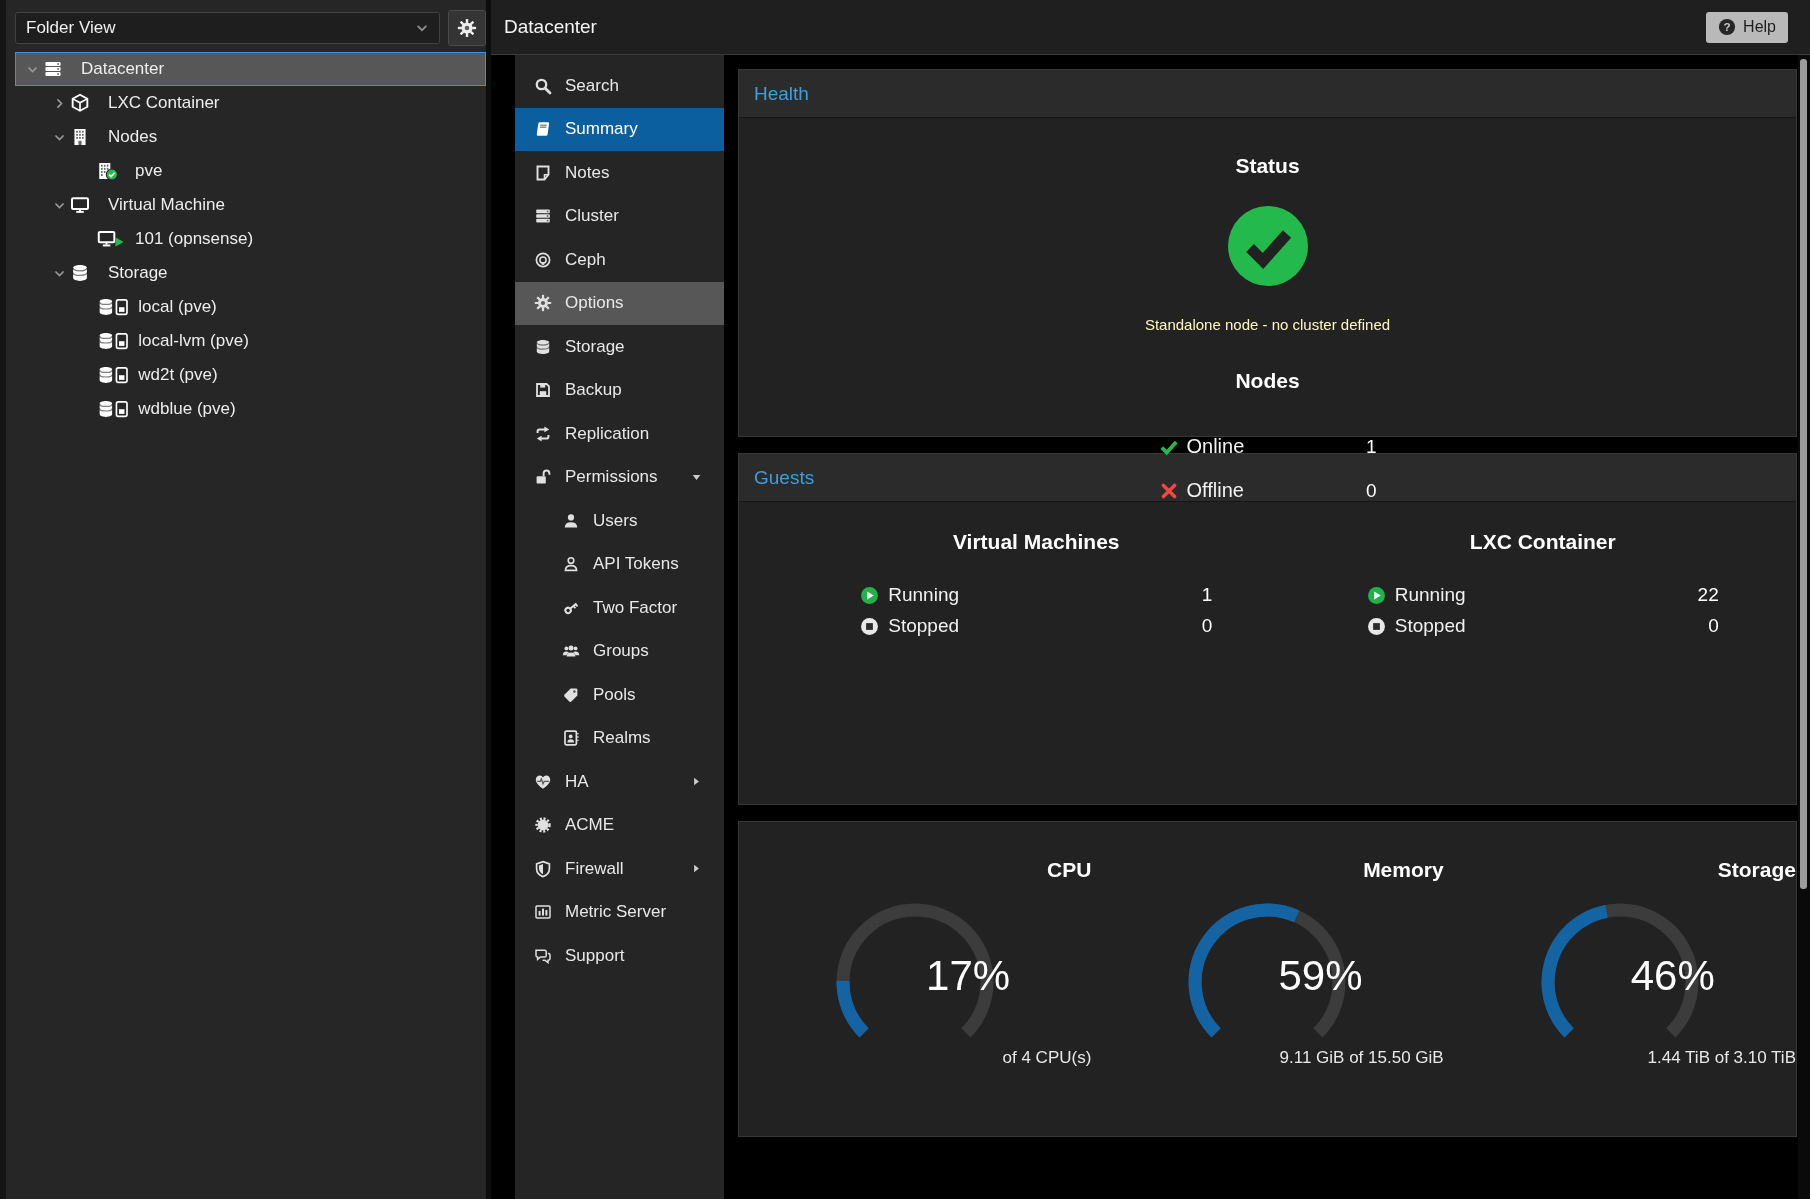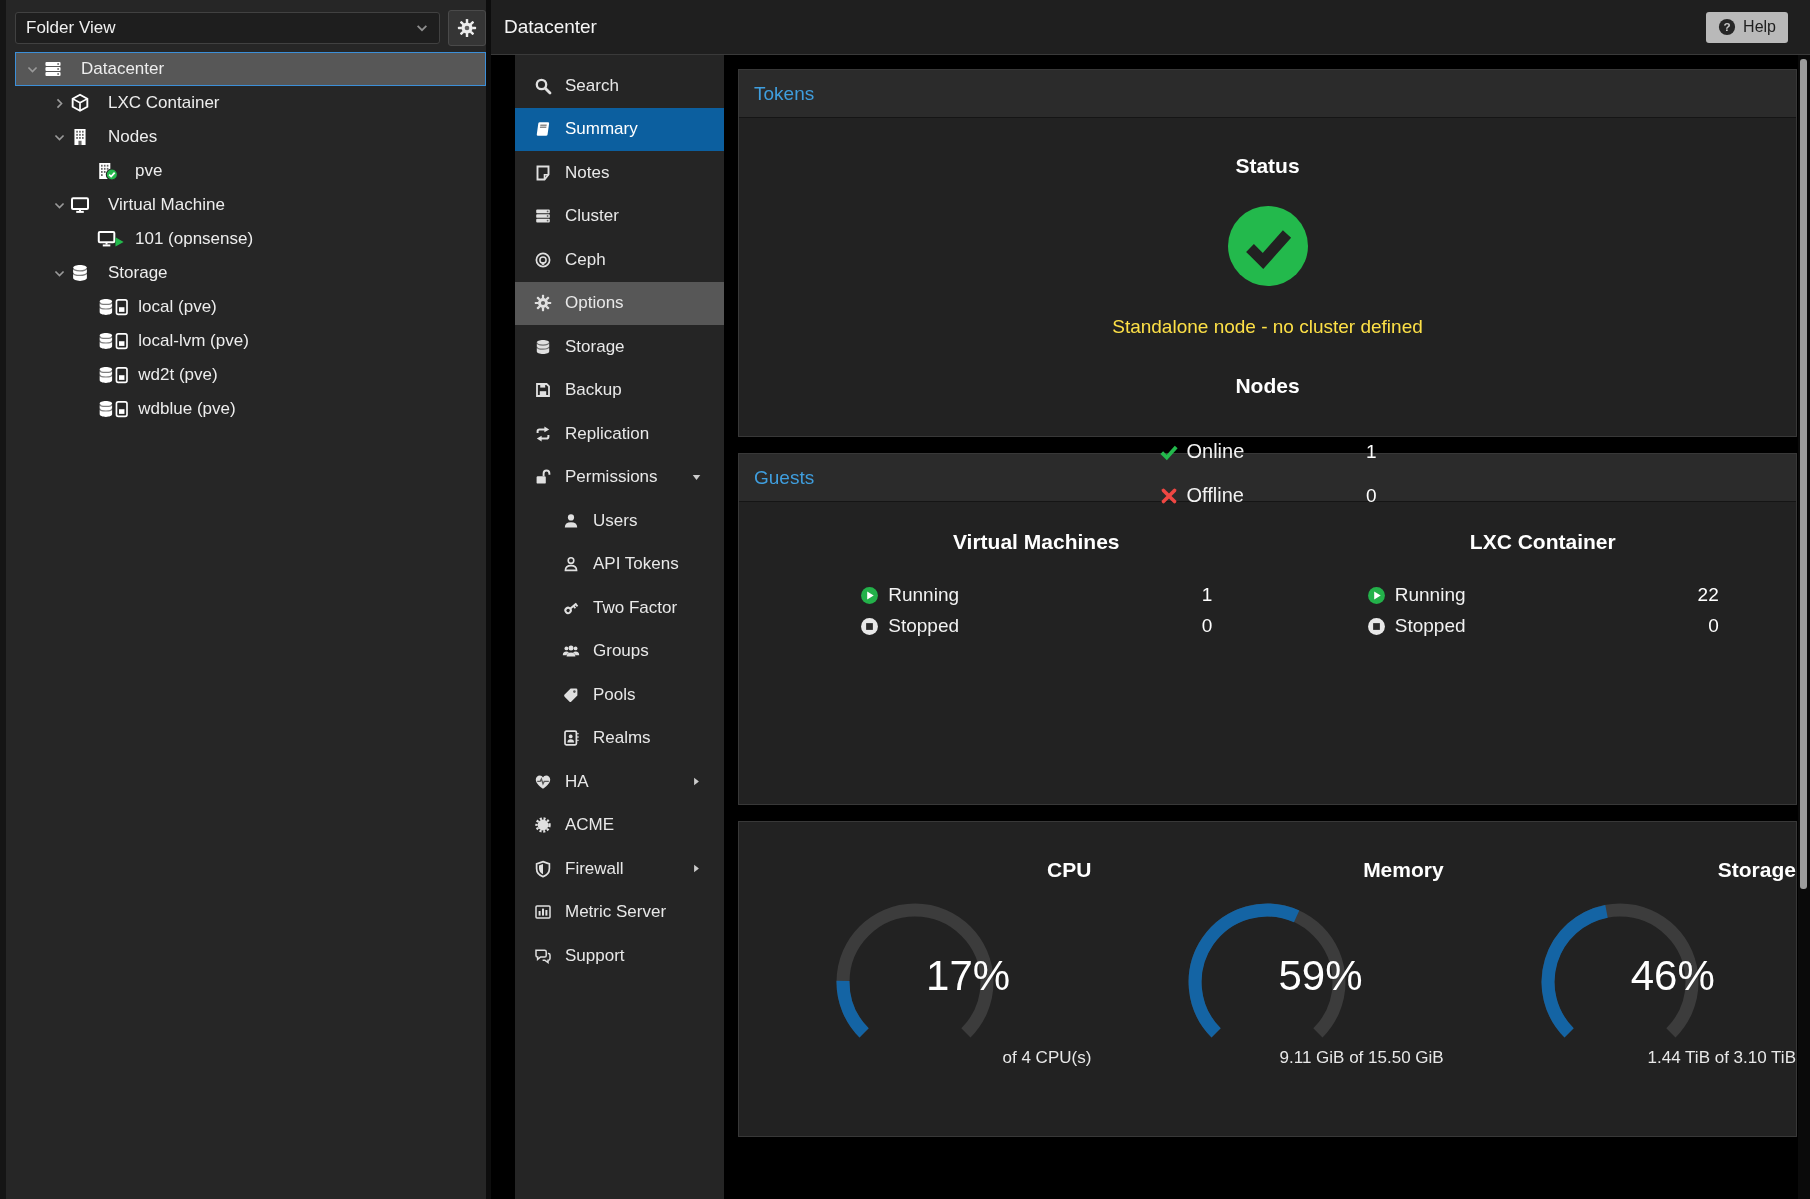--- a/index.html
+++ b/index.html
@@ -58,21 +58,21 @@
   
   .content { flex:1; background:#000; padding:14px 0 0 14px; position:relative; overflow:hidden; }
   .panel { width:1059px; background:#222; border:1px solid #383838; margin-bottom:16px; }
   .panel-header { height:48px; background:#2b2b2b; border-bottom:1px solid #151515;
                   display:flex; align-items:center; padding-left:15px; font-size:19px; color:#3f9ede; }
   .health-body { display:flex; height:318px;flex-direction:column; }
   .h-col { flex:1; text-align:center; }
   .col-heading { font-size:21px; font-weight:bold; margin-top:36px; color:#fff; }
   .big-check { margin-top:26px; }
   .big-check svg { width:84px; height:84px; }
-  .status-msg { margin-top:24px; font-size:19px; color:#fde047; }
+  .status-msg { margin-top:24px; font-size:15px; color:#fef9c3; }
   .node-rows { width:218px; margin:42px auto 0; }
   .node-row { display:flex; align-items:center; margin-bottom:21px; font-size:20px; color:#f2f2f2; }
   .nr-icon { width:20px; height:20px; margin-right:8px; flex:none; }
   .nr-icon svg { width:20px; height:20px; display:block; }
   .nr-value { margin-left:auto; font-size:19px; color:#fff; }
 
   .guests-body { display:flex; height:302px;margin-left:44px; }
   .g-col { flex:1; text-align:center; }
   .g-rows { width:352px; margin:30px auto 0; text-align:left; }
   .g-row { display:flex; align-items:center; margin-bottom:9px; font-size:19px; color:#f2f2f2; }
@@ -588,21 +588,21 @@
               </svg>
             </span>
             <span class="m-label">Support</span>
           </div>
         </nav>
 
       <main class="content">
 
         <section class="panel">
           <div class="panel-header">
-            <span>Tokens</span>
+            <span>Health</span>
           </div>
           <div class="panel-body health-body">
             <div class="h-col">
               <div class="col-heading">Status</div>
               <div class="big-check"><svg xmlns="http://www.w3.org/2000/svg" viewBox="0 0 84 84">
                     <circle cx="42" cy="42" r="40" fill="#23b94c"></circle>
                     <path d="M24 44 L37 57 L61 30" fill="none" stroke="#212121" stroke-width="11"></path>
                   </svg></div>
               <div class="status-msg">Standalone node - no cluster defined</div>
             </div>

